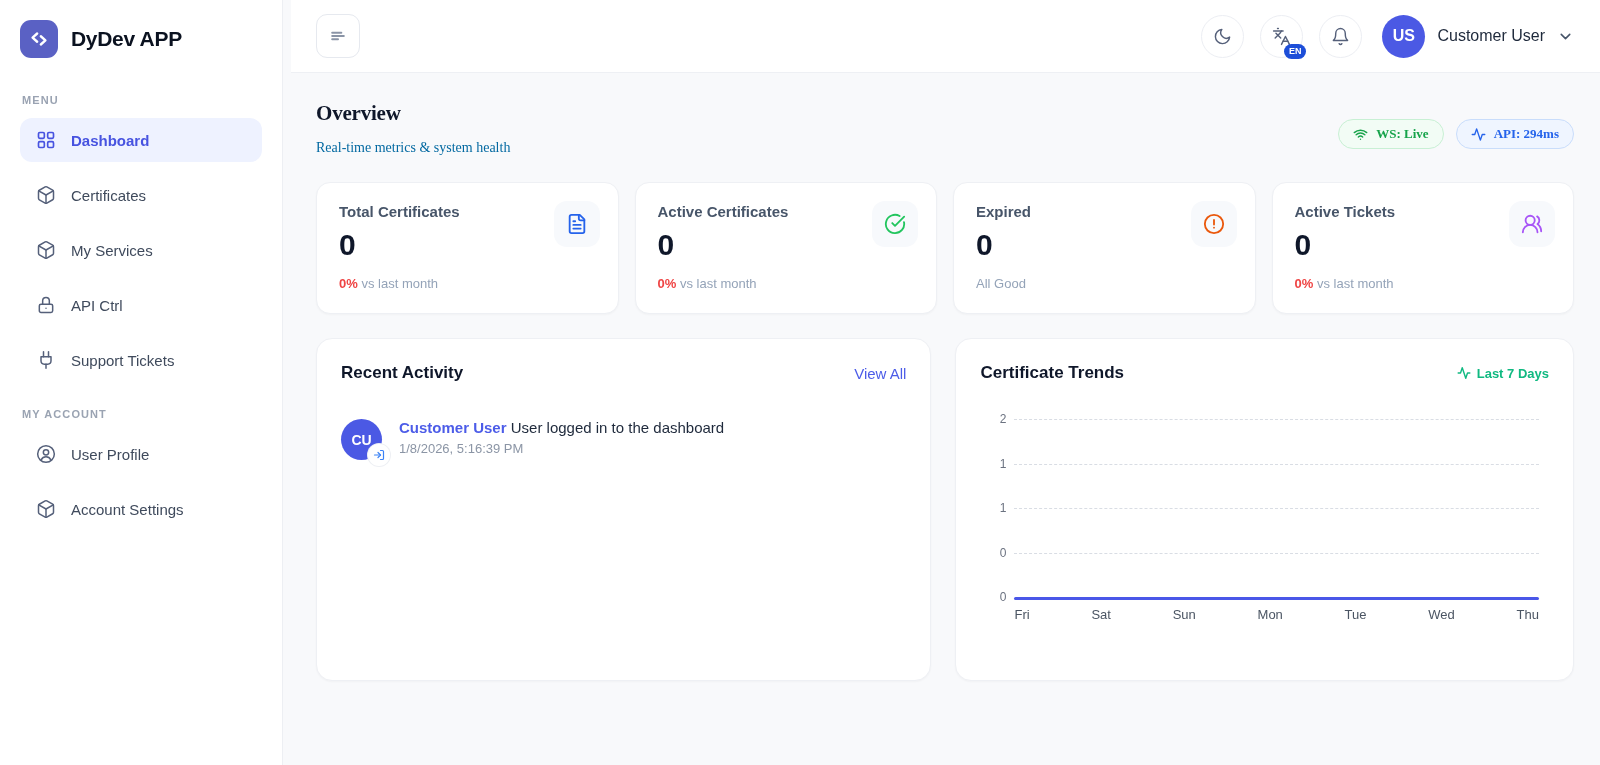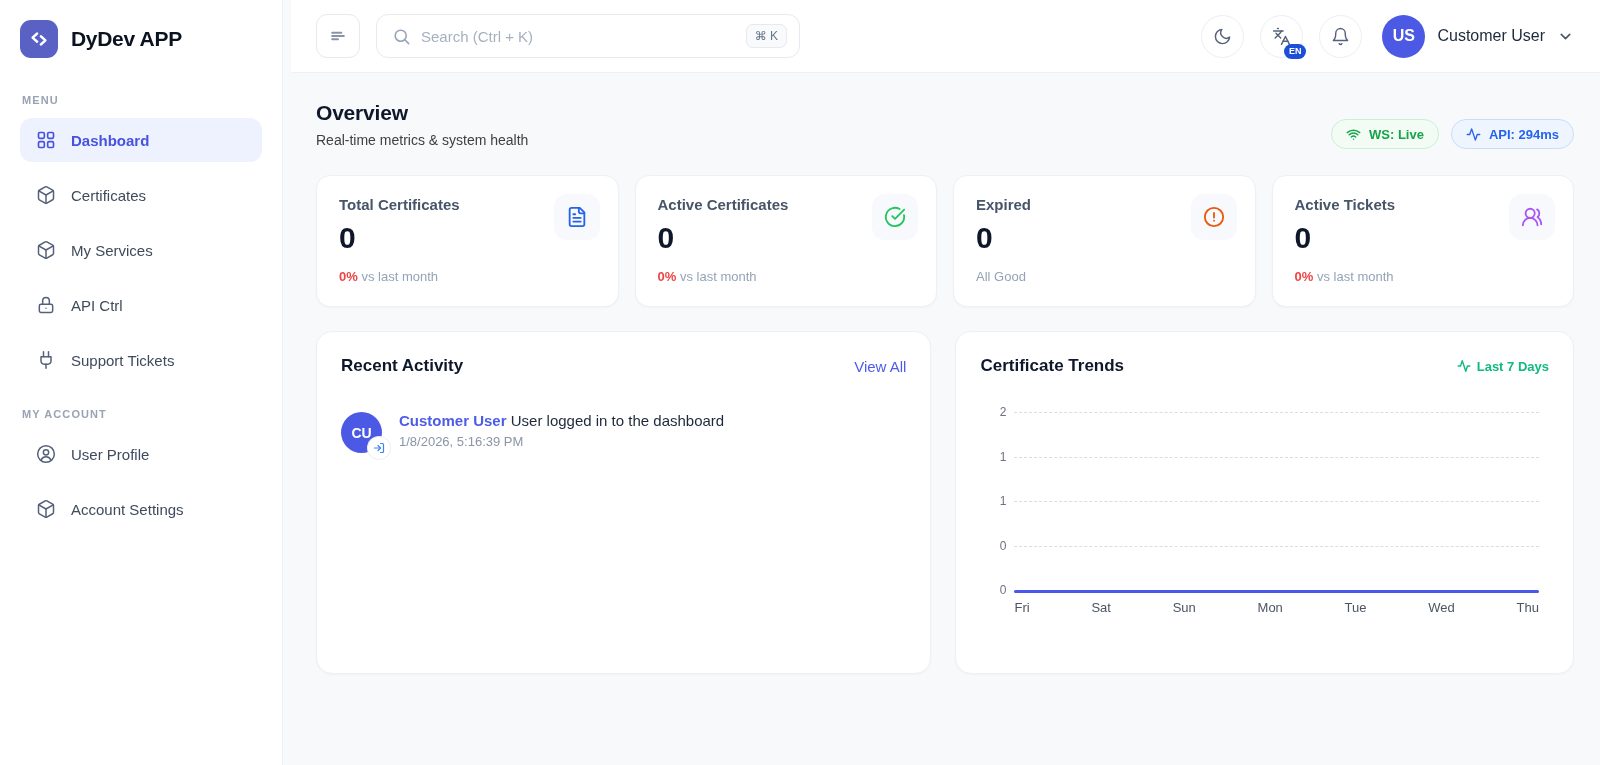--- a/index.html
+++ b/index.html
@@ -31,23 +31,23 @@
   .header-spacer { flex:1; }
   .icon-btn-round { width:43px; height:43px; border:1px solid #eceef3; border-radius:50%; background:#fff; display:flex; align-items:center; justify-content:center; color:#55607a; cursor:pointer; position:relative; }
   .lang-badge { position:absolute; right:-4px; bottom:-2px; background:#1d4ed8; color:#fff; font-size:9px; font-weight:700; border-radius:999px; padding:3px 5px; line-height:1; }
   .user-chip { display:flex; align-items:center; gap:12px; cursor:pointer; margin-left:4px;text-align:right; }
   .avatar { width:43px; height:43px; border-radius:50%; background:#4b59e4; color:#fff; font-size:16px; font-weight:700; display:flex; align-items:center; justify-content:center; }
   .user-name { font-size:16px; color:#1e293b; font-weight:500; }
   .chev { color:#475569; display:flex; }
 
   
   .main { flex:1; padding:28px 26px 0 25px; overflow:hidden; }
-  .page-head { display:flex; align-items:flex-start; justify-content:space-between; }
+  .page-head { display:flex; align-items:flex-start; justify-content:space-between;font-family:Liberation Serif, serif; }
   .page-title { font-size:21px; font-weight:800; color:#0f172a; letter-spacing:-0.2px; }
-  .page-sub { font-size:14px; color:#404040; margin-top:7px; }
+  .page-sub { font-size:14px; color:#0369a1; margin-top:14px; }
   .head-badges { display:flex; gap:12px; margin-top:18px; }
   .pill { display:flex; align-items:center; gap:8px; height:30px; padding:0 14px; border-radius:999px; font-size:13px; font-weight:700; }
   .pill.ws { color:#16a34a; background:#f2fcf5; border:1px solid #c8f0d4; }
   .pill.api { color:#2563eb; background:#eff5ff; border:1px solid #c9ddfb; }
 
   .cards-row { display:grid; grid-template-columns:repeat(4,1fr); gap:16px; margin-top:26px; }
   .stat-card { background:#fff; border:1px solid #eef0f4; border-radius:14px; padding:20px 22px; height:132px; box-shadow:0 1px 2px rgba(15,23,42,0.03); position:relative; }
   .stat-title { font-size:15px; font-weight:600; color:#475569; }
   .stat-value { font-size:30px; font-weight:800; color:#0f172a; margin-top:8px; }
   .stat-foot { font-size:13px; color:#94a3b8; margin-top:14px; }
@@ -184,30 +184,20 @@
 
     <header class="header">
       <button class="icon-btn-square">
         <svg width="20" height="20" viewBox="0 0 24 24" fill="none" stroke="currentColor" stroke-width="2.4" stroke-linecap="round">
             <line x1="5" y1="8" x2="16" y2="8"></line>
             <line x1="5" y1="12" x2="19" y2="12"></line>
             <line x1="5" y1="16" x2="12" y2="16"></line>
           </svg>
       </button>
 
-      <div class="search-wrap">
-        <span class="s-icon">
-          <svg width="19" height="19" viewBox="0 0 24 24" fill="none" stroke="currentColor" stroke-width="2" stroke-linecap="round">
-              <circle cx="11" cy="11" r="7"></circle>
-              <line x1="16.5" y1="16.5" x2="21" y2="21"></line>
-            </svg>
-        </span>
-        <input class="search-input" type="text" placeholder="Search (Ctrl + K)" style="">
-        <span class="kbd">⌘ K</span>
-      </div>
 
       <div class="header-spacer"></div>
 
       <button class="icon-btn-round">
         <span>
           <svg width="19" height="19" viewBox="0 0 24 24" fill="none" stroke="currentColor" stroke-width="1.8" stroke-linecap="round" stroke-linejoin="round">
               <path d="M21 12.79A9 9 0 1 1 11.21 3 7 7 0 0 0 21 12.79z"></path>
             </svg>
         </span>
       </button>

